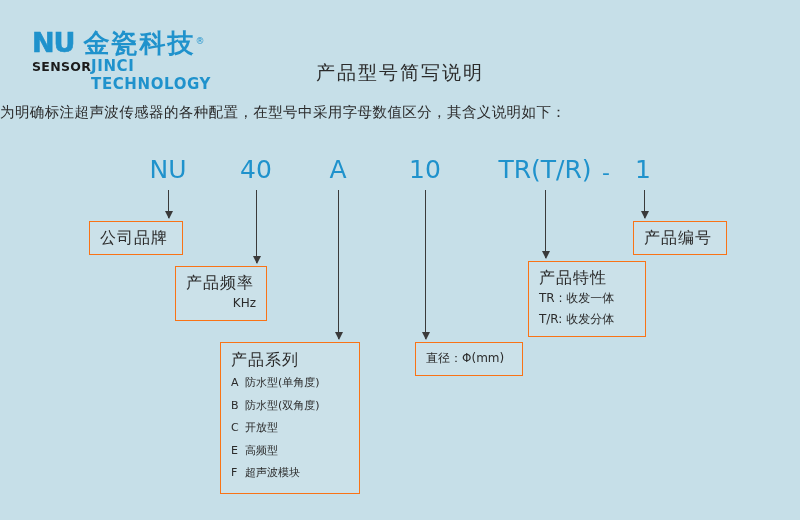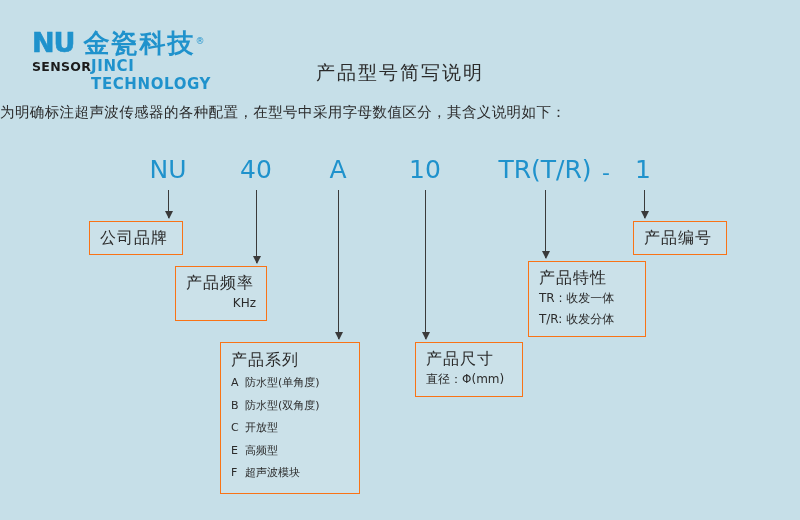--- a/index.html
+++ b/index.html
@@ -221,21 +221,20 @@
     </div>
     <div class="series-line">
       <span class="key">E</span><span>高频型</span>
     </div>
     <div class="series-line">
       <span class="key">F</span><span>超声波模块</span>
     </div>
   </div>
 
   <div class="box" style="left:415px; top:342px; width:108px;">
-    <div class="head">产品尺寸</div>
     <div class="sub">直径：Φ(mm)</div>
   </div>
 
   <div class="box" style="left:528px; top:261px; width:118px;">
     <div class="head">产品特性</div>
     <div class="sub">TR : 收发一体</div>
     <div class="sub">T/R: 收发分体</div>
   </div>
 
   <div class="box" style="left:633px; top:221px; width:94px;">

